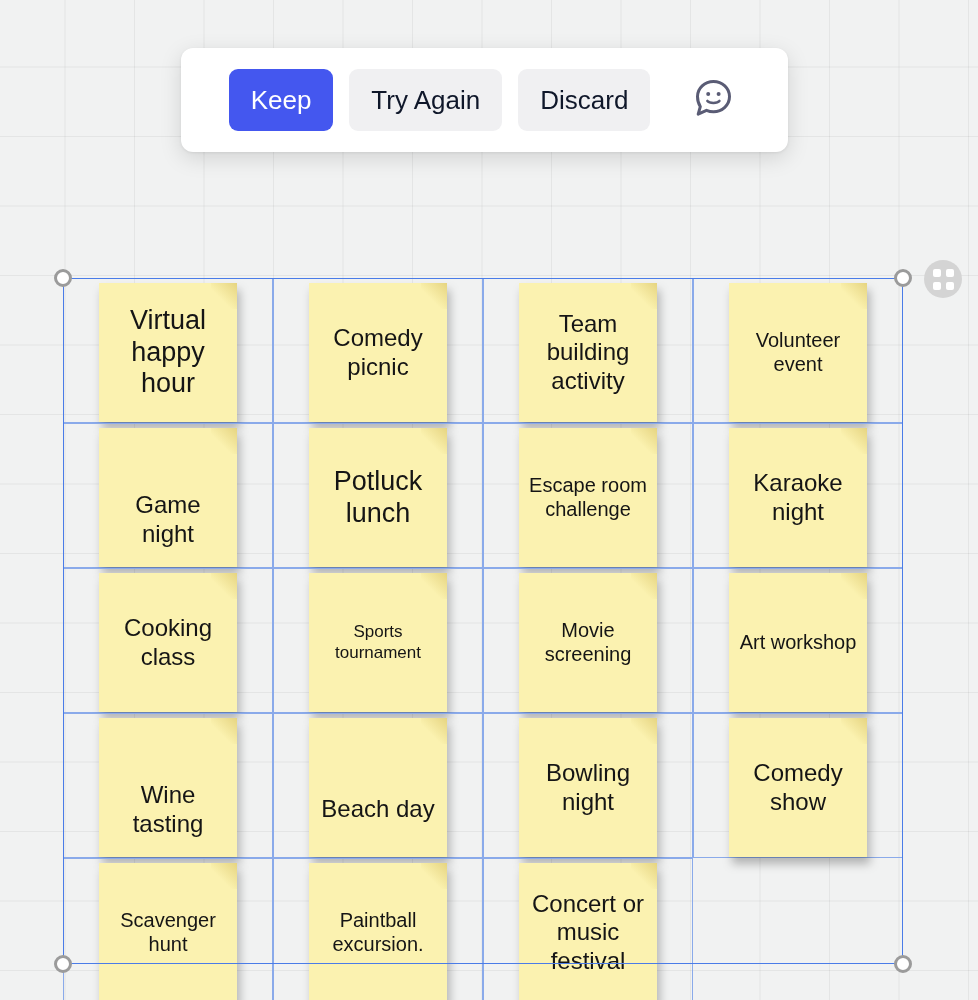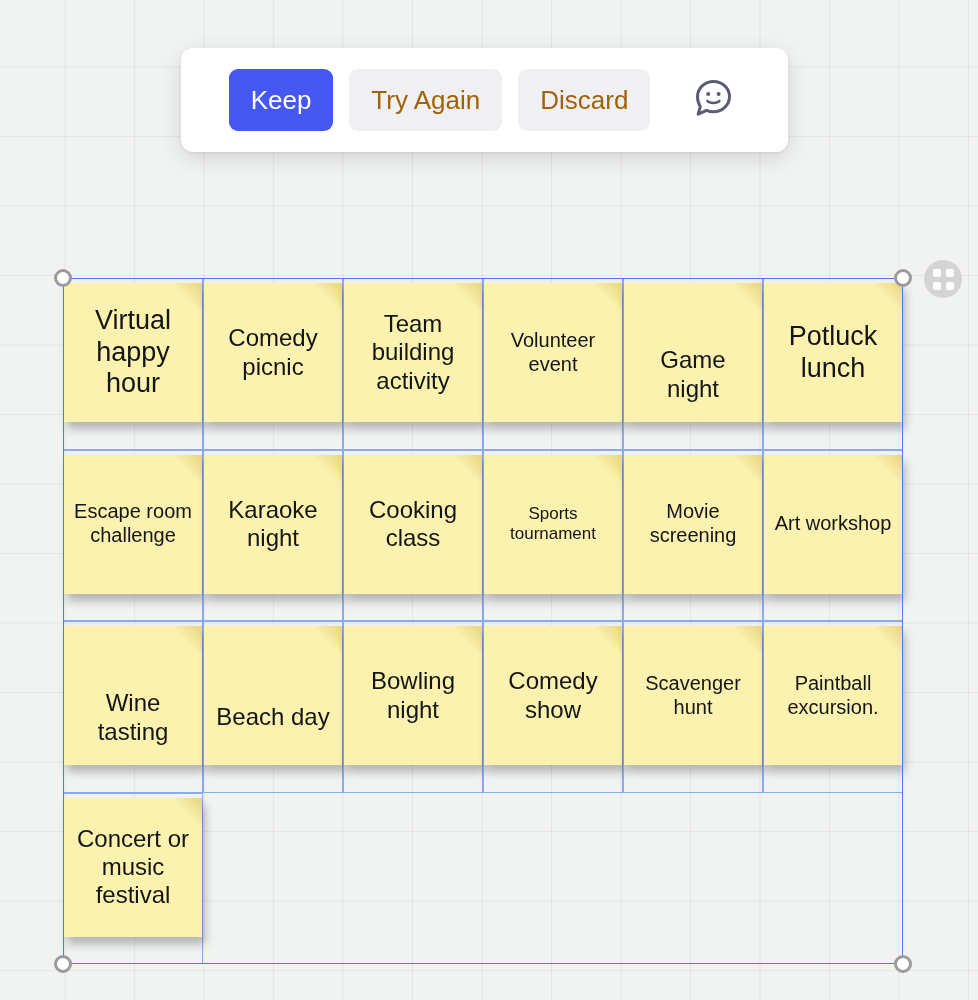--- a/index.html
+++ b/index.html
@@ -57,21 +57,21 @@
     justify-content: center;
     cursor: pointer;
     white-space: nowrap;
   }
   .tbtn.primary {
     background: #4457ef;
     color: #ffffff;
   }
   .tbtn.secondary {
     background: #f0f0f2;
-    color: #a16207;
+    color: #0f172a;
   }
   #chat-icon-btn {
     width: 56px;
     height: 56px;
     margin-left: 18px;
     display: flex;
     align-items: center;
     justify-content: center;
     background: transparent;
     border: none;
@@ -130,21 +130,21 @@
   }
 
   
   #note-grid {
     position: absolute;
     left: 63px;
     top: 278px;
     width: 840px;
     height: 686px;
     display: grid;
-    grid-template-columns: repeat(6, 1fr);
+    grid-template-columns: repeat(4, 1fr);
     grid-template-rows: repeat(4, 1fr);
   }
   .note-cell {
     position: relative;
     box-sizing: border-box;
     border: 1.4px solid #8aaaea;
     display: flex;
     align-items: flex-start;
     justify-content: center;
   }

